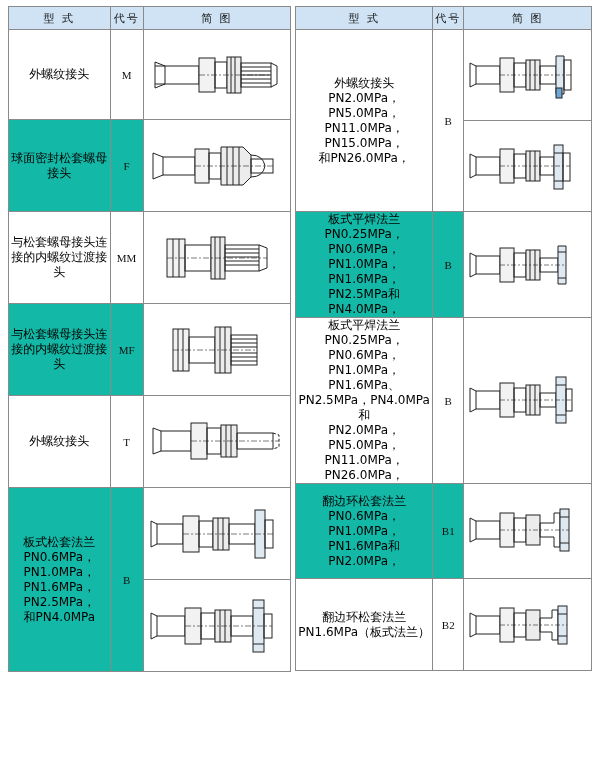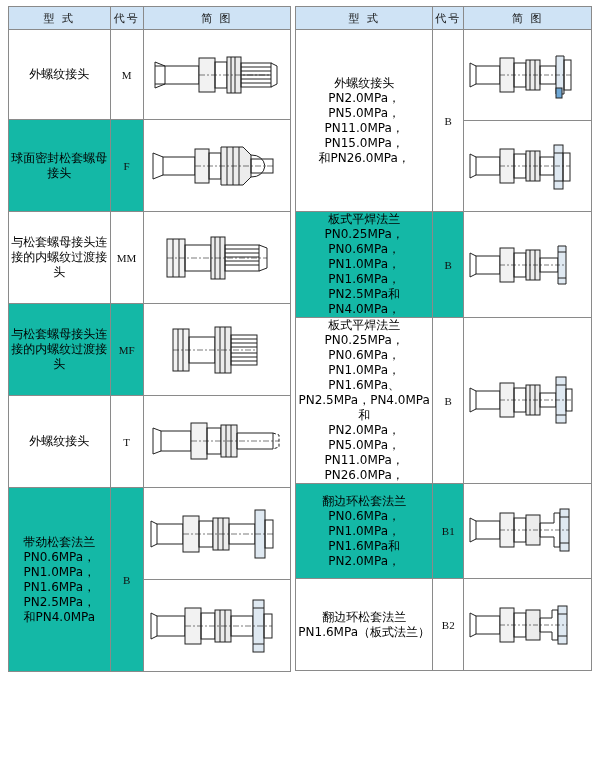--- a/index.html
+++ b/index.html
@@ -206,21 +206,21 @@
                 <path d="M79 24 L79 56 M84 24 L84 56"></path>
                 <path d="M90 32 L126 32 L126 48 L90 48 Z"></path>
                 <path d="M126 32 L132 34 L132 46 L126 48" stroke-dasharray="3 2"></path>
                 <path d="M44 40 L132 40" stroke-dasharray="6 2 2 2" stroke-width="0.6"></path>
               </g>
             </svg>
           </td>
         </tr>
 
         <tr class="yellow" style="height:92px;">
-          <td class="desc yellow" rowspan="2" style="white-space:pre-line;">带劲松套法兰
+          <td class="desc yellow" rowspan="2" style="white-space:pre-line;">板式松套法兰
 PN0.6MPa，PN1.0MPa，
 PN1.6MPa，PN2.5MPa，
 和PN4.0MPa</td>
           <td class="code yellow" rowspan="2">B</td>
           <td class="fig">
             <svg width="140" height="88" viewBox="0 0 140 88">
               <g fill="none" stroke="#222" stroke-width="1">
                 <rect x="10" y="34" width="26" height="20"></rect>
                 <path d="M10 34 L4 31 L4 57 L10 54"></path>
                 <rect x="36" y="26" width="16" height="36" fill="#f2f2f2"></rect>

